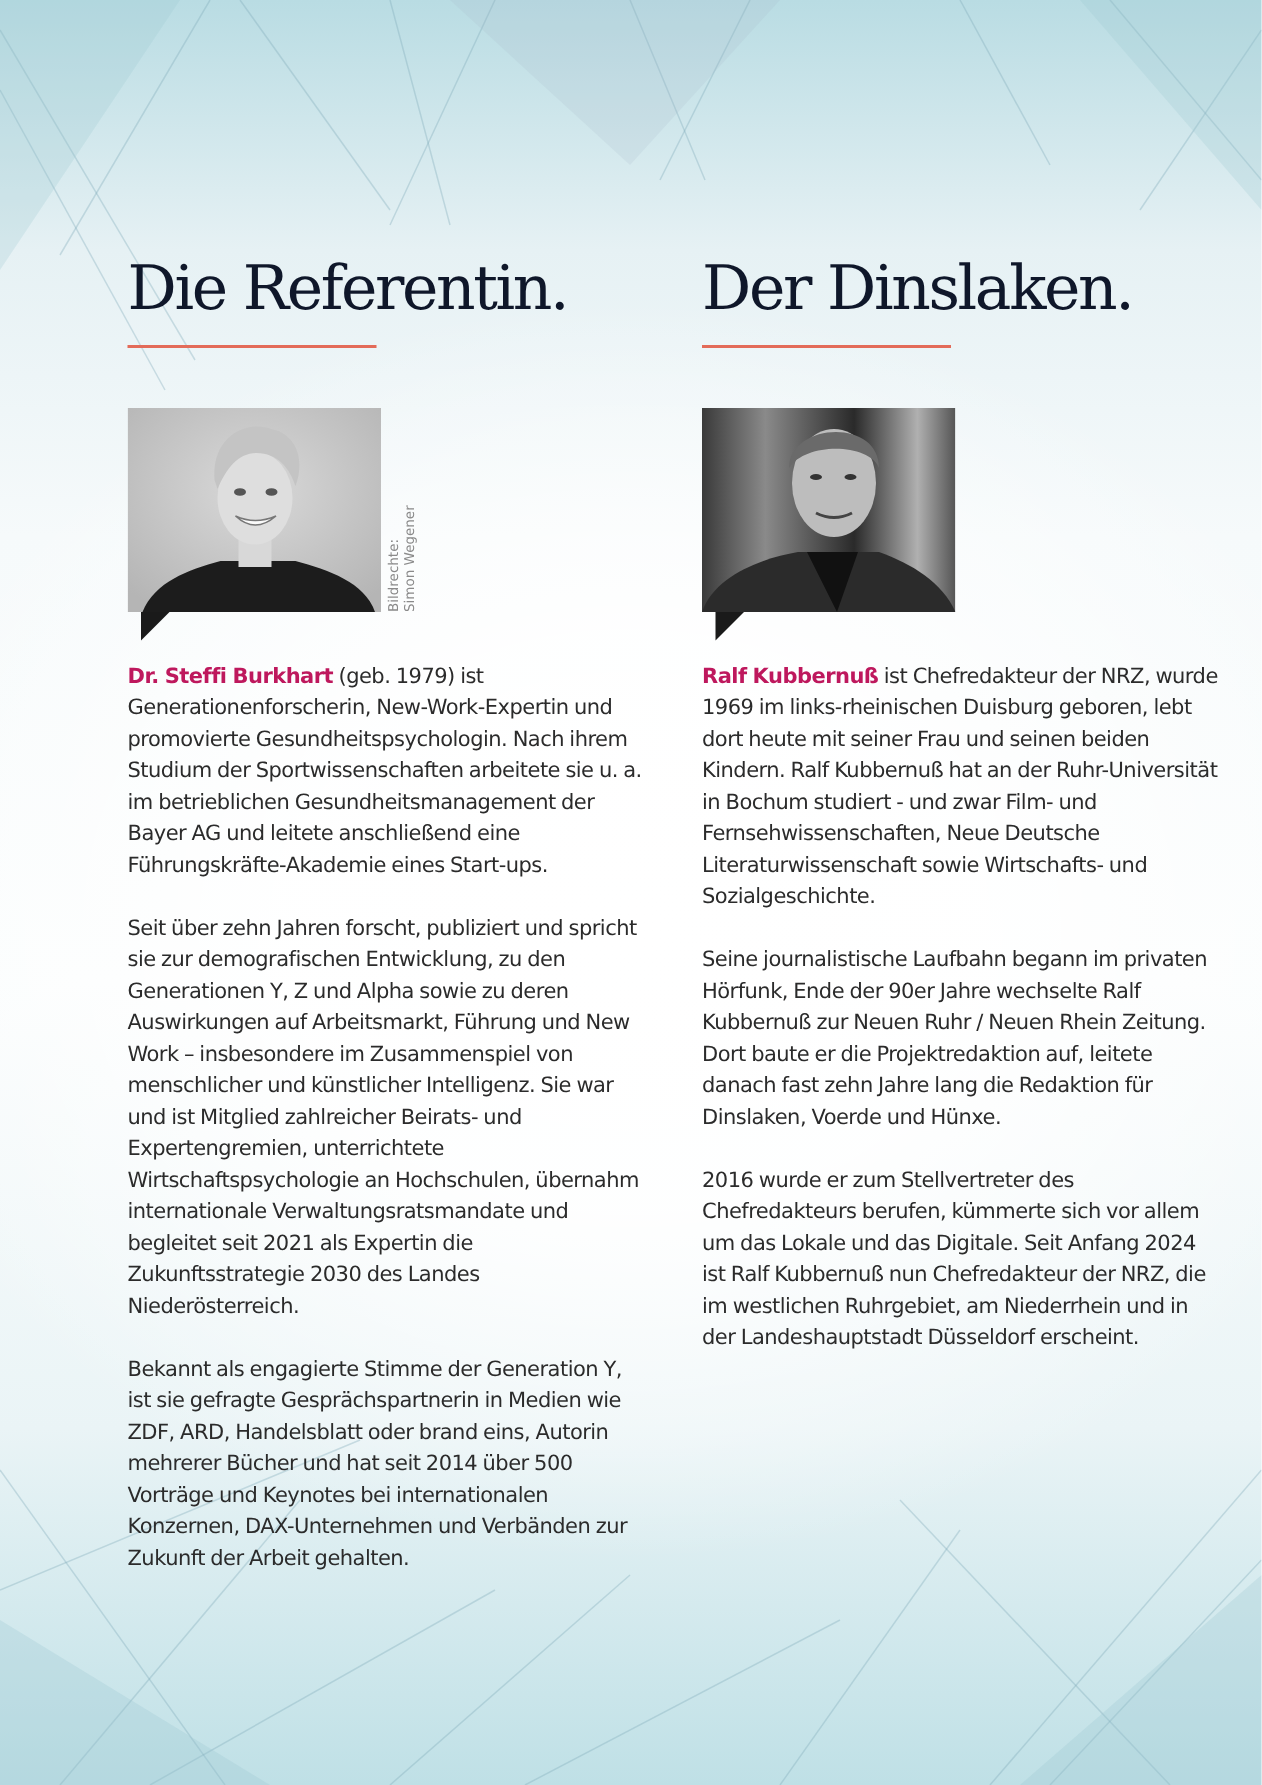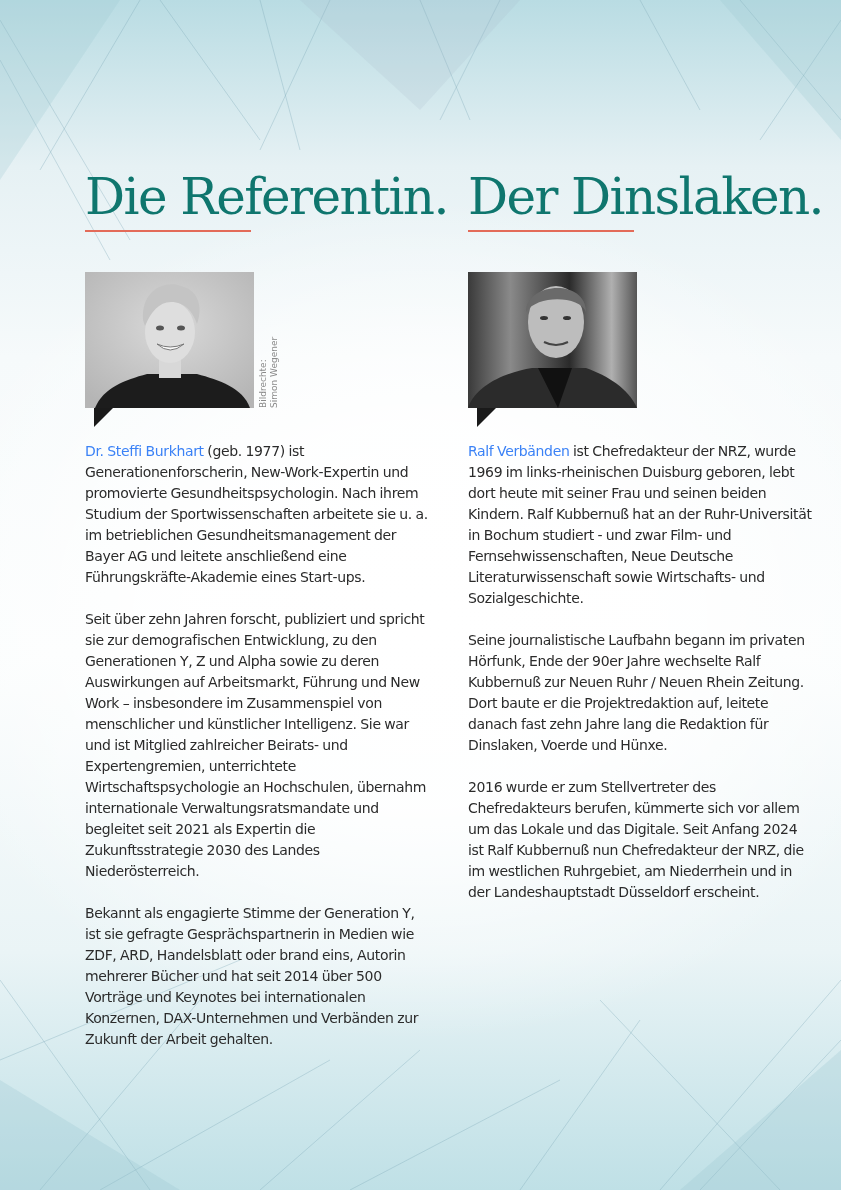--- a/index.html
+++ b/index.html
@@ -10,42 +10,42 @@
         radial-gradient(ellipse 520px 420px at 420px 620px, rgba(255,255,255,1) 0%, rgba(255,255,255,0.92) 45%, rgba(255,255,255,0) 100%),
         linear-gradient(180deg, #b9dce3 0%, #e6f1f4 14%, #f6fafb 30%, #fbfdfd 55%, #eaf4f6 80%, #bfe0e6 100%);
     }
     .bg-lines { position: absolute; inset: 0; pointer-events: none; }
     .col { position: absolute; top: 0; width: 340px; }
     .col.left { left: 85px; }
     .col.right { left: 468px; }
     .heading {
       position: absolute; top: 168px; left: 0; margin: 0;
       font-family: "DejaVu Serif", serif; font-weight: normal;
-      font-size: 50px; letter-spacing: -1.6px; color: #0f766e; white-space: nowrap;
+      font-size: 41px; letter-spacing: -1.6px; color: #0f172a; white-space: nowrap;
     }
     .rule { position: absolute; top: 230px; left: 0; width: 166px; height: 2px; background: #e36b59; }
     .photo-wrap { position: absolute; top: 272px; left: 0; width: 169px; height: 156px; }
     .photo {
       position: absolute; top: 0; left: 0; width: 169px; height: 136px; overflow: hidden;
     }
     .pointer {
       position: absolute; top: 136px; left: 9px; width: 0; height: 0;
       border-top: 19px solid #1a1a1a; border-right: 19px solid transparent;
     }
     .credit {
       position: absolute; left: 173px; top: 136px; transform-origin: 0 0; transform: rotate(-90deg);
       font-size: 9px; line-height: 11px; color: #8a8a8a; white-space: nowrap;
       font-family: "DejaVu Sans", sans-serif;
     }
     .bio { position: absolute; top: 441px; left: 0; width: 345px; }
     .bio p {
       margin: 0 0 21px 0; font-size: 14px; line-height: 21px; color: #2b2b2b;
       letter-spacing: -0.35px; word-spacing: -0.5px;
     }
-    .bio b { font-weight: normal; color: #3b82f6; text-align: center; }
+    .bio b { font-weight: bold; color: #be185d; text-align: center; }
   </style>
 </head>
 <body>
 
 <svg class="bg-lines" width="841" height="1190" viewBox="0 0 841 1190">
   <g stroke="#7fa9b6" stroke-opacity="0.35" stroke-width="1" fill="none">
     <line x1="0" y1="20" x2="130" y2="240"></line>
     <line x1="0" y1="60" x2="110" y2="260"></line>
     <line x1="140" y1="0" x2="40" y2="170"></line>
     <line x1="160" y1="0" x2="260" y2="140"></line>
@@ -98,21 +98,21 @@
       </svg>
     </div>
     <div class="pointer"></div>
     <div class="credit">
       <div>Bildrechte:</div>
       <div>Simon Wegener</div>
     </div>
   </div>
 
   <div class="bio">
-    <p><b>Dr. Steffi Burkhart</b><span> (geb. 1977) ist Generationenforscherin, New-Work-Expertin und promovierte Gesundheitspsychologin. Nach ihrem Studium der Sportwissenschaften arbeitete sie u. a. im betrieblichen Gesundheitsmanagement der Bayer AG und leitete anschließend eine Führungskräfte-Akademie eines Start-ups.</span></p>
+    <p><b>Dr. Steffi Burkhart</b><span> (geb. 1979) ist Generationenforscherin, New-Work-Expertin und promovierte Gesundheitspsychologin. Nach ihrem Studium der Sportwissenschaften arbeitete sie u. a. im betrieblichen Gesundheitsmanagement der Bayer AG und leitete anschließend eine Führungskräfte-Akademie eines Start-ups.</span></p>
     <p>Seit über zehn Jahren forscht, publiziert und spricht sie zur demografischen Entwicklung, zu den Generationen Y, Z und Alpha sowie zu deren Auswirkungen auf Arbeitsmarkt, Führung und New Work – insbesondere im Zusammenspiel von menschlicher und künstlicher Intelligenz. Sie war und ist Mitglied zahlreicher Beirats- und Expertengremien, unterrichtete Wirtschaftspsychologie an Hochschulen, übernahm internationale Verwaltungsratsmandate und begleitet seit 2021 als Expertin die Zukunftsstrategie 2030 des Landes Niederösterreich.</p>
     <p>Bekannt als engagierte Stimme der Generation Y, ist sie gefragte Gesprächspartnerin in Medien wie ZDF, ARD, Handelsblatt oder brand eins, Autorin mehrerer Bücher und hat seit 2014 über 500 Vorträge und Keynotes bei internationalen Konzernen, DAX-Unternehmen und Verbänden zur Zukunft der Arbeit gehalten.</p>
   </div>
 </section>
 
 <section class="col right">
   <h1 class="heading">Der Dinslaken.</h1>
   <div class="rule"></div>
 
   <div class="photo-wrap">
@@ -134,17 +134,17 @@
         <path d="M58 40 C 58 10, 118 6, 118 40 C 112 24, 70 22, 58 40 Z" fill="#6a6a6a"></path>
         <ellipse cx="76" cy="46" rx="4" ry="2" fill="#333"></ellipse>
         <ellipse cx="99" cy="46" rx="4" ry="2" fill="#333"></ellipse>
         <path d="M76 70 Q 88 76 100 70" stroke="#444" stroke-width="2" fill="none"></path>
       </svg>
     </div>
     <div class="pointer"></div>
   </div>
 
   <div class="bio">
-    <p><b>Ralf Verbänden</b><span> ist Chefredakteur der NRZ, wurde 1969 im links-rheinischen Duisburg geboren, lebt dort heute mit seiner Frau und seinen beiden Kindern. Ralf Kubbernuß hat an der Ruhr-Universität in Bochum studiert - und zwar Film- und Fernsehwissenschaften, Neue Deutsche Literaturwissenschaft sowie Wirtschafts- und Sozialgeschichte.</span></p>
+    <p><b>Ralf Kubbernuß</b><span> ist Chefredakteur der NRZ, wurde 1969 im links-rheinischen Duisburg geboren, lebt dort heute mit seiner Frau und seinen beiden Kindern. Ralf Kubbernuß hat an der Ruhr-Universität in Bochum studiert - und zwar Film- und Fernsehwissenschaften, Neue Deutsche Literaturwissenschaft sowie Wirtschafts- und Sozialgeschichte.</span></p>
     <p>Seine journalistische Laufbahn begann im privaten Hörfunk, Ende der 90er Jahre wechselte Ralf Kubbernuß zur Neuen Ruhr / Neuen Rhein Zeitung. Dort baute er die Projektredaktion auf, leitete danach fast zehn Jahre lang die Redaktion für Dinslaken, Voerde und Hünxe.</p>
     <p>2016 wurde er zum Stellvertreter des Chefredakteurs berufen, kümmerte sich vor allem um das Lokale und das Digitale. Seit Anfang 2024 ist Ralf Kubbernuß nun Chefredakteur der NRZ, die im westlichen Ruhrgebiet, am Niederrhein und in der Landeshauptstadt Düsseldorf erscheint.</p>
   </div>
 </section>
 
 </body></html>

